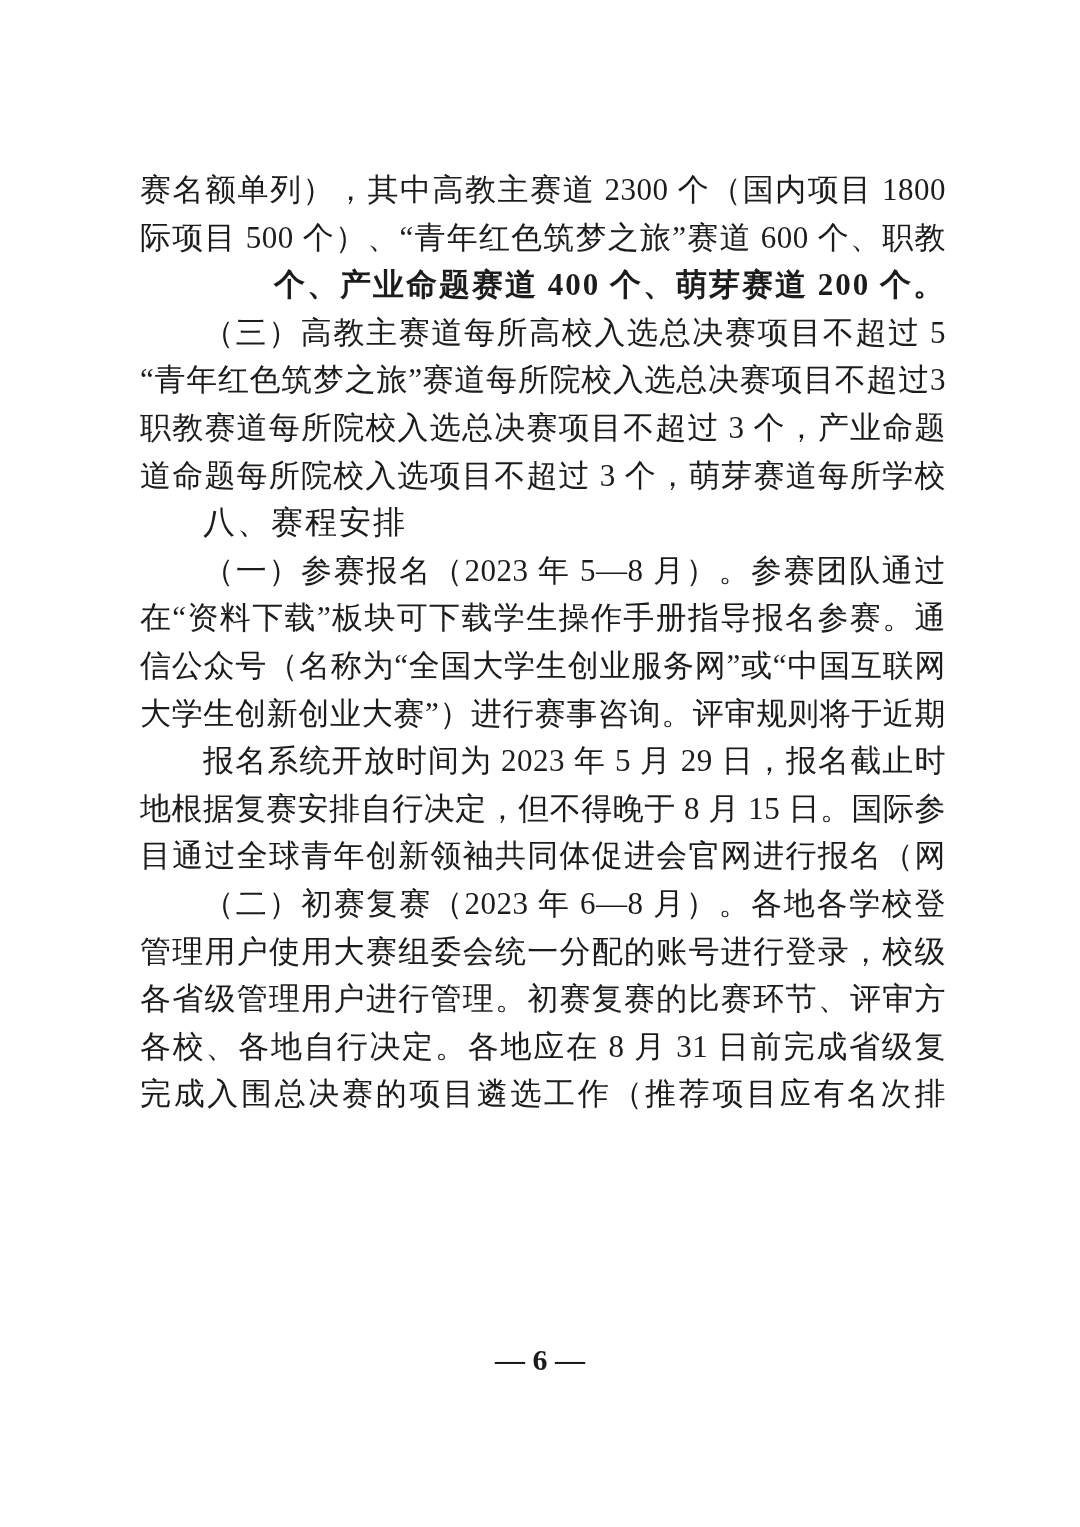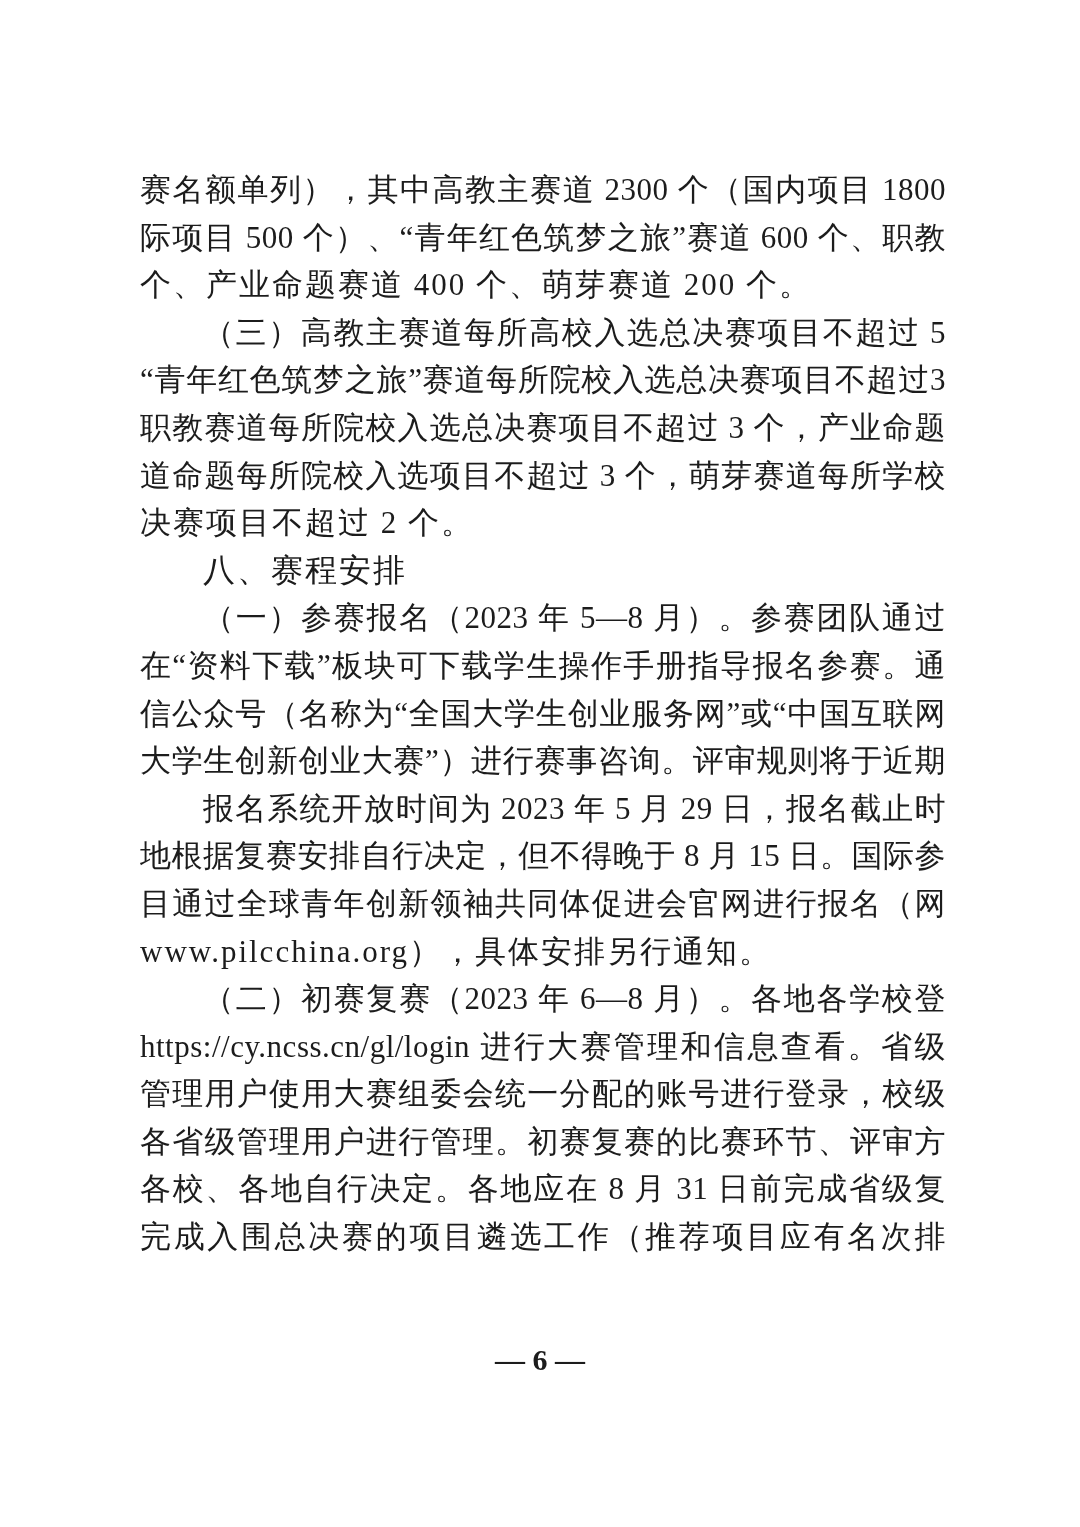--- a/index.html
+++ b/index.html
@@ -30,22 +30,23 @@
     letter-spacing: 0.5px;
   }
   
   .ln.j {
     text-align: justify;
     text-align-last: justify;
     text-justify: distribute;
   }
   
   .ln.end {
-    text-align: left;
+    text-align: right;
     letter-spacing: 2px;
+    font-weight: bold;
   }
   
   .ln.ind {
     text-indent: 63px;
   }
   
   .ln.head {
     font-family: "Liberation Sans", "DejaVu Sans", sans-serif;
     font-weight: normal;
     font-size: 32px;
@@ -70,31 +71,28 @@
 
 <div class="page">
   <div class="doc">
     <div class="ln j">赛名额单列），其中高教主赛道 2300 个（国内项目 1800 个、国</div>
     <div class="ln j">际项目 500 个）、“青年红色筑梦之旅”赛道 600 个、职教赛道 600</div>
     <div class="ln end">个、产业命题赛道 400 个、萌芽赛道 200 个。</div>
     <div class="ln j ind">（三）高教主赛道每所高校入选总决赛项目不超过 5 个，</div>
     <div class="ln j">“青年红色筑梦之旅”赛道每所院校入选总决赛项目不超过3个，</div>
     <div class="ln j">职教赛道每所院校入选总决赛项目不超过 3 个，产业命题赛道每</div>
     <div class="ln j">道命题每所院校入选项目不超过 3 个，萌芽赛道每所学校入选总</div>
-    <div class="ln end">决赛项目不超过 2 个。</div>
     <div class="ln head ind">八、赛程安排</div>
     <div class="ln j ind">（一）参赛报名（2023 年 5—8 月）。参赛团队通过登录全</div>
     <div class="ln j">在“资料下载”板块可下载学生操作手册指导报名参赛。通过微</div>
     <div class="ln j">信公众号（名称为“全国大学生创业服务网”或“中国互联网+</div>
     <div class="ln j">大学生创新创业大赛”）进行赛事咨询。评审规则将于近期公布，</div>
     <div class="ln j ind">报名系统开放时间为 2023 年 5 月 29 日，报名截止时间由各</div>
     <div class="ln j">地根据复赛安排自行决定，但不得晚于 8 月 15 日。国际参赛项</div>
     <div class="ln j">目通过全球青年创新领袖共同体促进会官网进行报名（网址:</div>
-    <div class="ln end">www.pilcchina.org），具体安排另行通知。</div>
     <div class="ln j ind">（二）初赛复赛（2023 年 6—8 月）。各地各学校登录</div>
-    <div class="ln j">https://cy.ncss.cn/gl/login 进行大赛管理和信息查看。省级</div>
     <div class="ln j">管理用户使用大赛组委会统一分配的账号进行登录，校级账号由</div>
     <div class="ln j">各省级管理用户进行管理。初赛复赛的比赛环节、评审方式等由</div>
     <div class="ln j">各校、各地自行决定。各地应在 8 月 31 日前完成省级复赛，并</div>
     <div class="ln j">完成入围总决赛的项目遴选工作（推荐项目应有名次排序，供总</div>
   </div>
   <div class="footer">— 6 —</div>
 </div>
 
 </body></html>

